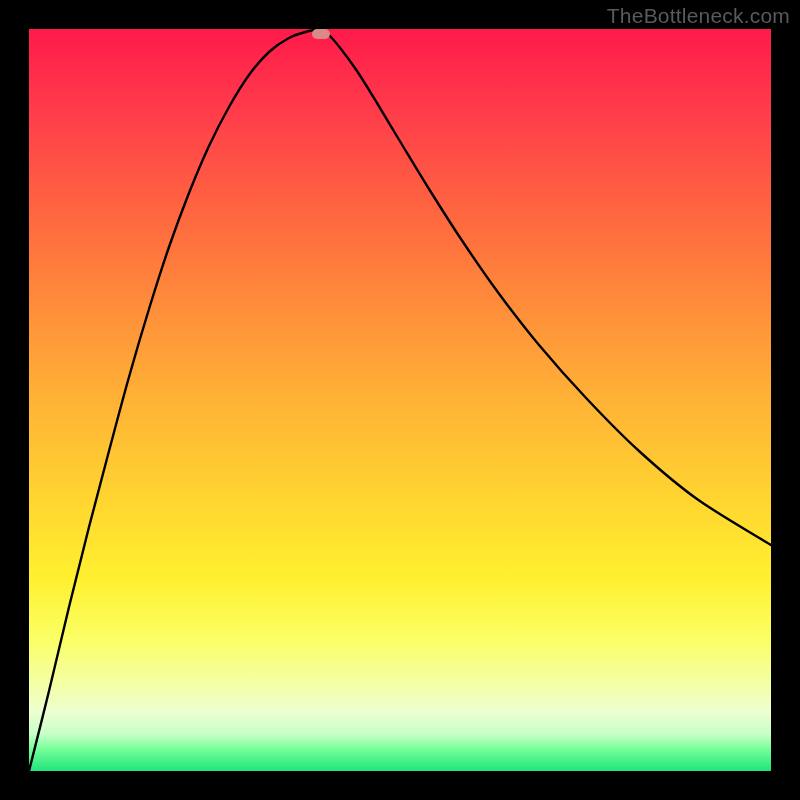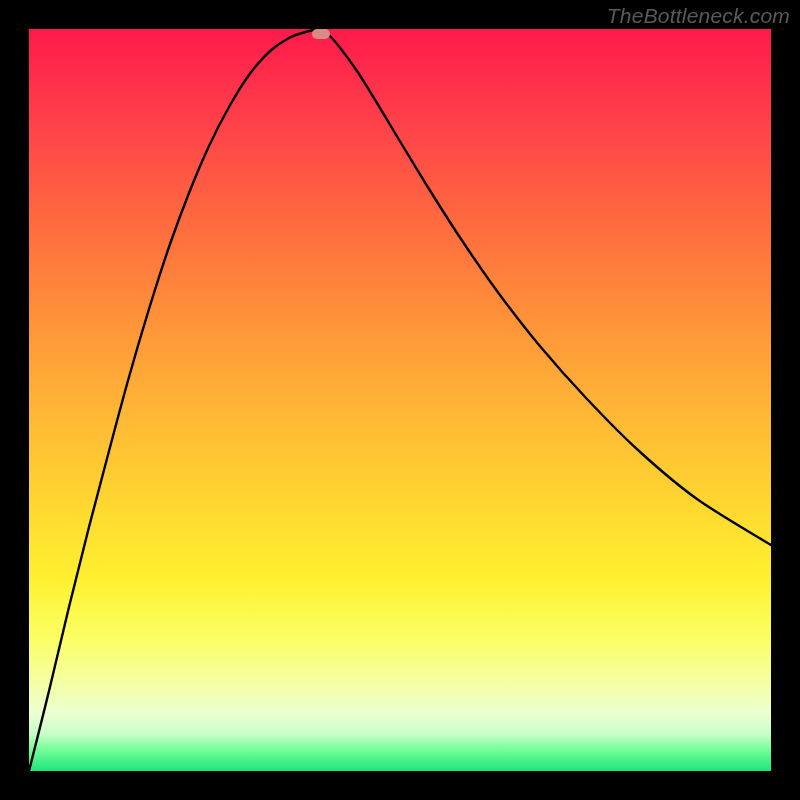--- a/index.html
+++ b/index.html
@@ -52,21 +52,20 @@
     transform: translate(-50%, -50%);
   }
   .watermark {
     position: absolute;
     top: 4px;
     right: 10px;
     color: #5a5a5a;
     font-size: 21px;
     font-weight: 500;
     letter-spacing: 0.2px;
-    font-style: italic;
   }
 </style>
 </head>
 <body>
 
 <div class="watermark">TheBottleneck.com</div>
 
 <div class="frame">
   <div class="gradient"></div>
 

